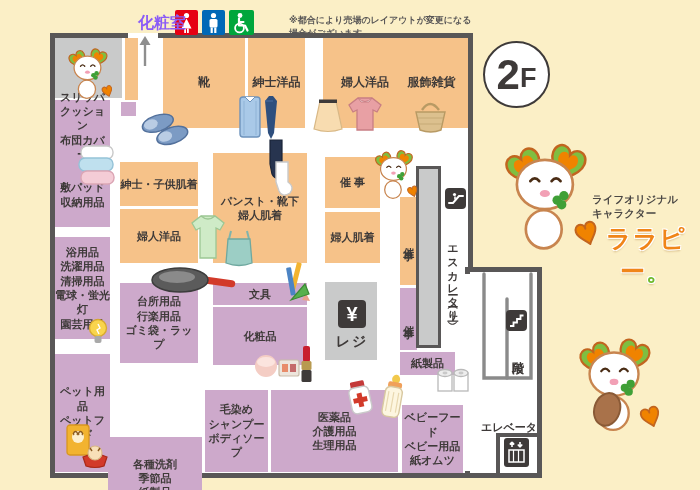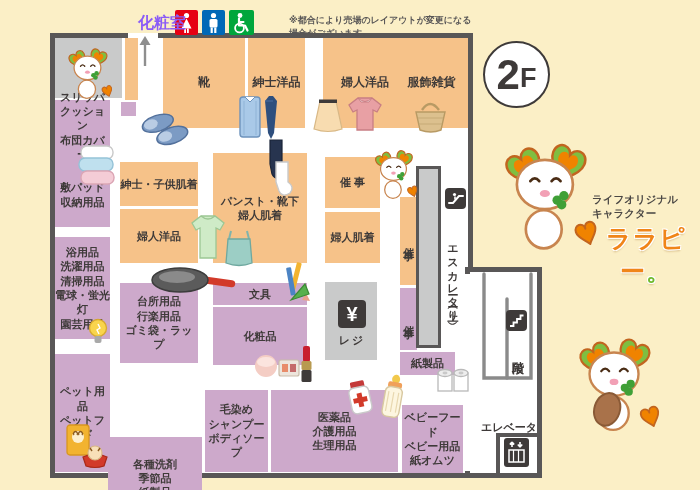--- a/index.html
+++ b/index.html
@@ -176,21 +176,21 @@
 介護用品
 生理用品</span></div>
 <div class="box purple" style="left:402px;top:405px;width:61px;height:68px;"><span>ベビーフード
 ベビー用品
 紙オムツ</span></div>
 
 <div class="box grayfill" style="left:325px;top:282px;width:52px;height:78px;"></div>
 <div class="facility-dark" style="left:338px;top:300px;width:28px;height:28px;font-size:20px;">
     <span>¥</span>
   </div>
-<div class="label" style="left:333px;top:333px;width:38px;font-size:11px;z-index:5;letter-spacing:2px;">レジ</div>
+<div class="label" style="left:333px;top:333px;width:38px;font-size:14px;z-index:5;letter-spacing:2px;">レジ</div>
 
 <div class="abs" style="left:416px;top:166px;width:25px;height:182px;background:#C9CACA;box-sizing:border-box;border:3px solid #595757;z-index:4;"></div>
 <svg class="facility-darksvg icon" style="left:445px;top:188px;z-index:5" width="21" height="21" viewBox="0 0 21 21">
   <rect width="21" height="21" rx="4" fill="#3E3A39"></rect>
   <path d="M4 15 h4 l6 -7 h4" stroke="#fff" stroke-width="2" fill="none" stroke-linecap="round"></path>
   <circle cx="9.5" cy="6.5" r="1.6" fill="#fff"></circle>
   <path d="M10 8.5 v3" stroke="#fff" stroke-width="1.6"></path>
 </svg>
 <div class="label vtext" style="left:445px;top:212px;height:130px;font-size:11px;letter-spacing:0;z-index:5;">エスカレーター（上り）</div>
 

